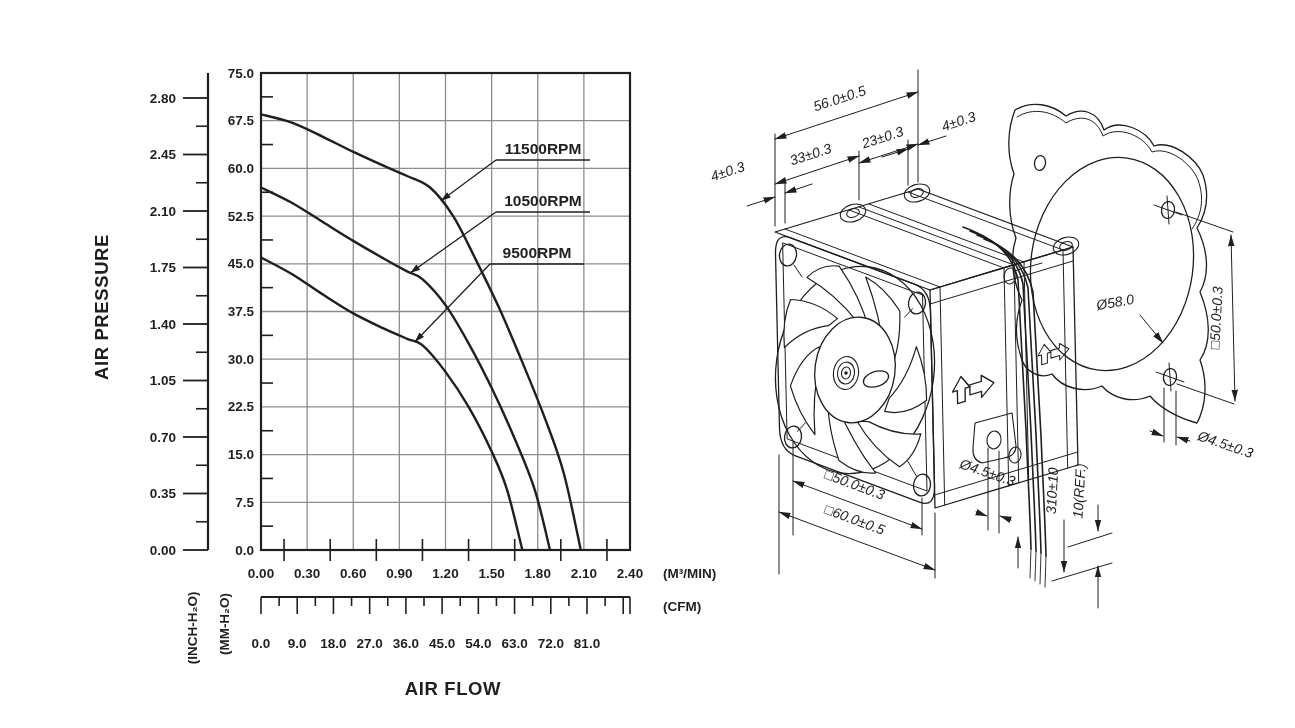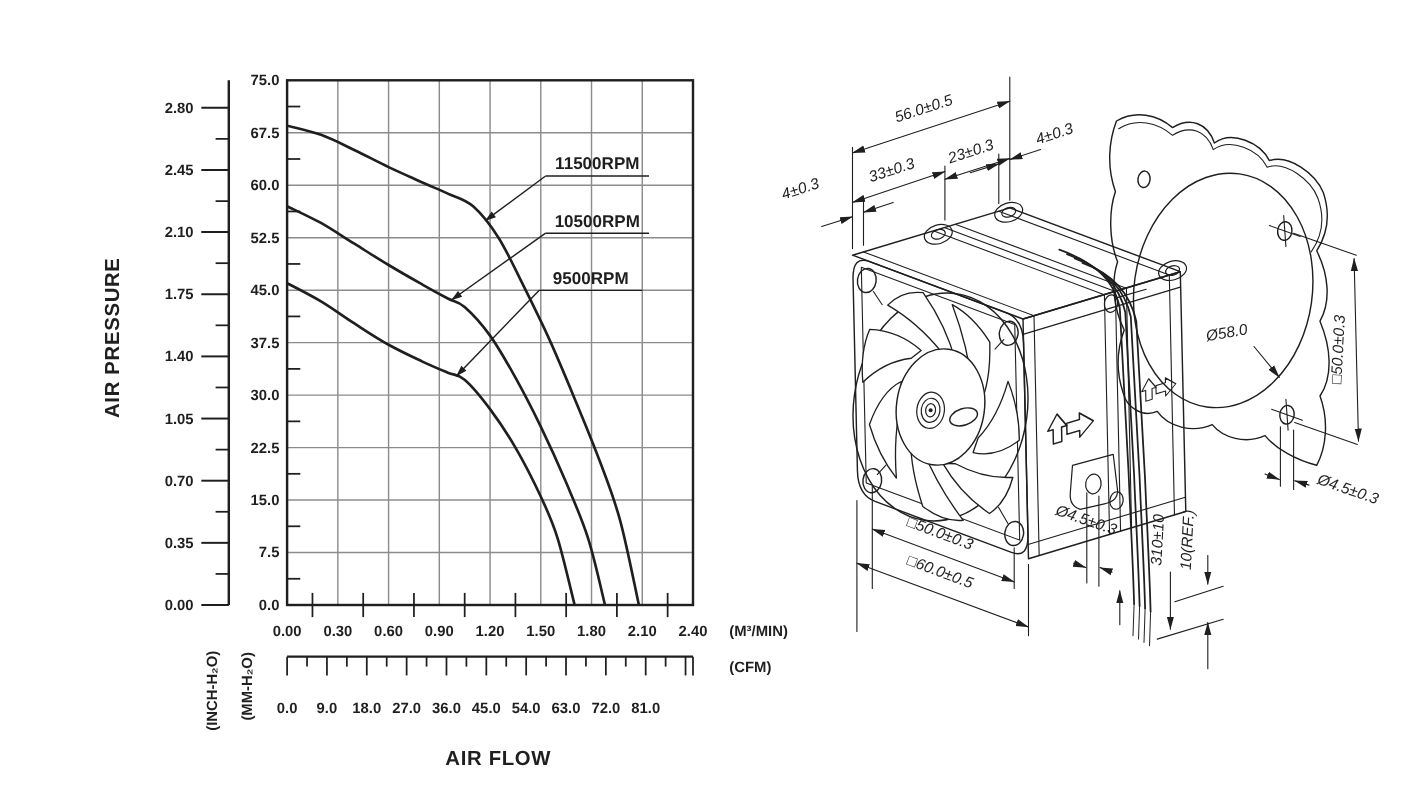--- a/index.html
+++ b/index.html
@@ -1,16 +1,16 @@
 <!DOCTYPE html>
 <html><head>
 <meta charset="utf-8">
 <style>
   html,body{margin:0;padding:0;background:#ffffff;}
-  #stage{width:1295px;height:728px;position:relative;background:#fff;overflow:hidden;border-radius:14px;}
+  #stage{width:1295px;height:728px;position:relative;background:#fff;overflow:hidden;}
   svg{display:block;}
   text{font-family:"Liberation Sans",sans-serif;fill:#1f1f1f;}
   .tick{font-size:13.5px;font-weight:bold;}
   .unit{font-size:13.5px;font-weight:bold;}
   .axis-title{font-size:18.5px;font-weight:bold;letter-spacing:.6px;}
   .rpm{font-size:15.5px;font-weight:bold;}
   .dim{font-size:14px;font-style:italic;}
   .ink{stroke:#1f1f1f;fill:none;}
 </style>
 </head>

